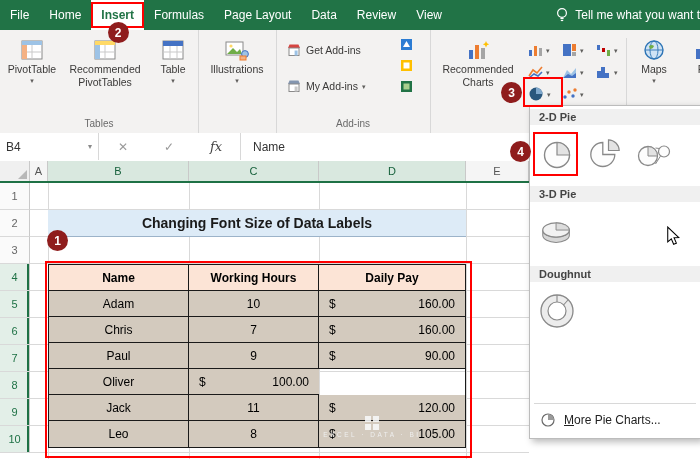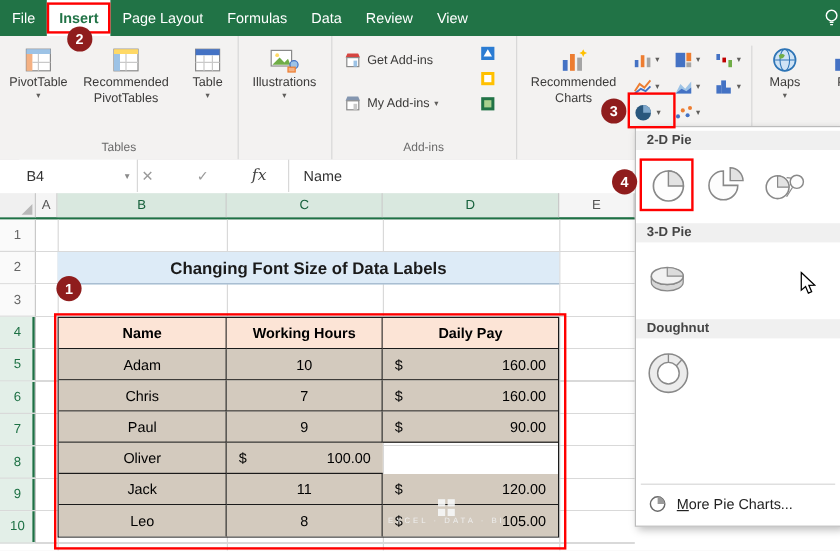--- a/index.html
+++ b/index.html
@@ -26,21 +26,21 @@
   .bigbtn{position:absolute;display:flex;flex-direction:column;align-items:center;gap:2px;text-align:center;}
   .bigbtn .lbl{line-height:11px;}
   .caret{font-size:7px;color:#5f5e5c;line-height:7px;}
   .smallbtn{position:absolute;display:flex;align-items:center;gap:4px;white-space:nowrap;}
   .gridbtn{position:absolute;display:flex;align-items:center;gap:3px;height:20px;padding:0 2px;}
 
   
   .fbar{position:absolute;left:0;top:133px;width:700px;height:28px;background:#ffffff;
         border-bottom:1px solid #d4d4d4;font-size:12px;color:#333;}
   .namebox{position:absolute;left:0;top:0;width:99px;height:27px;border-right:1px solid #d8d8d8;
-           display:flex;align-items:center;padding:0 6px;box-sizing:border-box;background:#fff;margin-left:16px;}
+           display:flex;align-items:center;padding:0 6px;box-sizing:border-box;background:#fff;}
   .namebox .nb-caret{margin-left:auto;color:#8a8a8a;font-size:8px;}
   .fbtns{position:absolute;left:100px;top:0;width:140px;height:27px;display:flex;align-items:center;
          justify-content:space-around;border-right:1px solid #d8d8d8;color:#9a9a9a;}
   .fx{font-family:"DejaVu Serif",serif;font-style:italic;color:#444;font-size:13px;}
   .ffield{position:absolute;left:241px;top:0;right:0;height:27px;display:flex;align-items:center;padding-left:12px;}
 
   
   .sheet{position:absolute;left:0;top:161px;width:700px;height:298px;background:#fff;}
   .colheaders{position:absolute;left:0;top:0;width:532px;height:22px;background:#f5f5f5;
               border-bottom:2px solid #1e7145;display:flex;font-size:11px;color:#555;box-sizing:border-box;}
@@ -89,36 +89,38 @@
 
   .cursor{position:absolute;z-index:70;}
 </style>
 </head>
 <body>
 
 <div class="app">
 
   <div class="tabbar">
     <div class="tab">File</div>
+    <div class="tab">Home</div>
     <div class="tab active">
       <span>Insert</span>
       <span class="tab-annot"></span>
       <span class="badge" style="left:50%;margin-left:-10px;bottom:-13px;">2</span>
     </div>
+    <div class="tab">Formulas</div>
     <div class="tab">Page Layout</div>
-    <div class="tab">Formulas</div>
     <div class="tab">Data</div>
     <div class="tab">Review</div>
     <div class="tab">View</div>
     <div class="tellme">
       <svg width="14" height="16" viewBox="0 0 14 16">
         <circle cx="7" cy="6" r="4.4" fill="none" stroke="#fff" stroke-width="1.2"></circle>
         <line x1="5.4" y1="11.5" x2="8.6" y2="11.5" stroke="#fff" stroke-width="1.2"></line>
         <line x1="5.8" y1="13.5" x2="8.2" y2="13.5" stroke="#fff" stroke-width="1.2"></line>
       </svg>
+      <span>Tell me what you want t</span>
     </div>
   </div>
 
   <div class="ribbon">
 
     <div class="rgroup" style="left:0;width:198px;">
       <div class="bigbtn" style="left:6px;top:8px;width:52px;">
         <svg width="24" height="24" viewBox="0 0 24 24">
           <rect x="2" y="3" width="20" height="18" fill="#fff" stroke="#8a8a8a"></rect>
           <rect x="2" y="3" width="20" height="4" fill="#9dc3e6"></rect>

